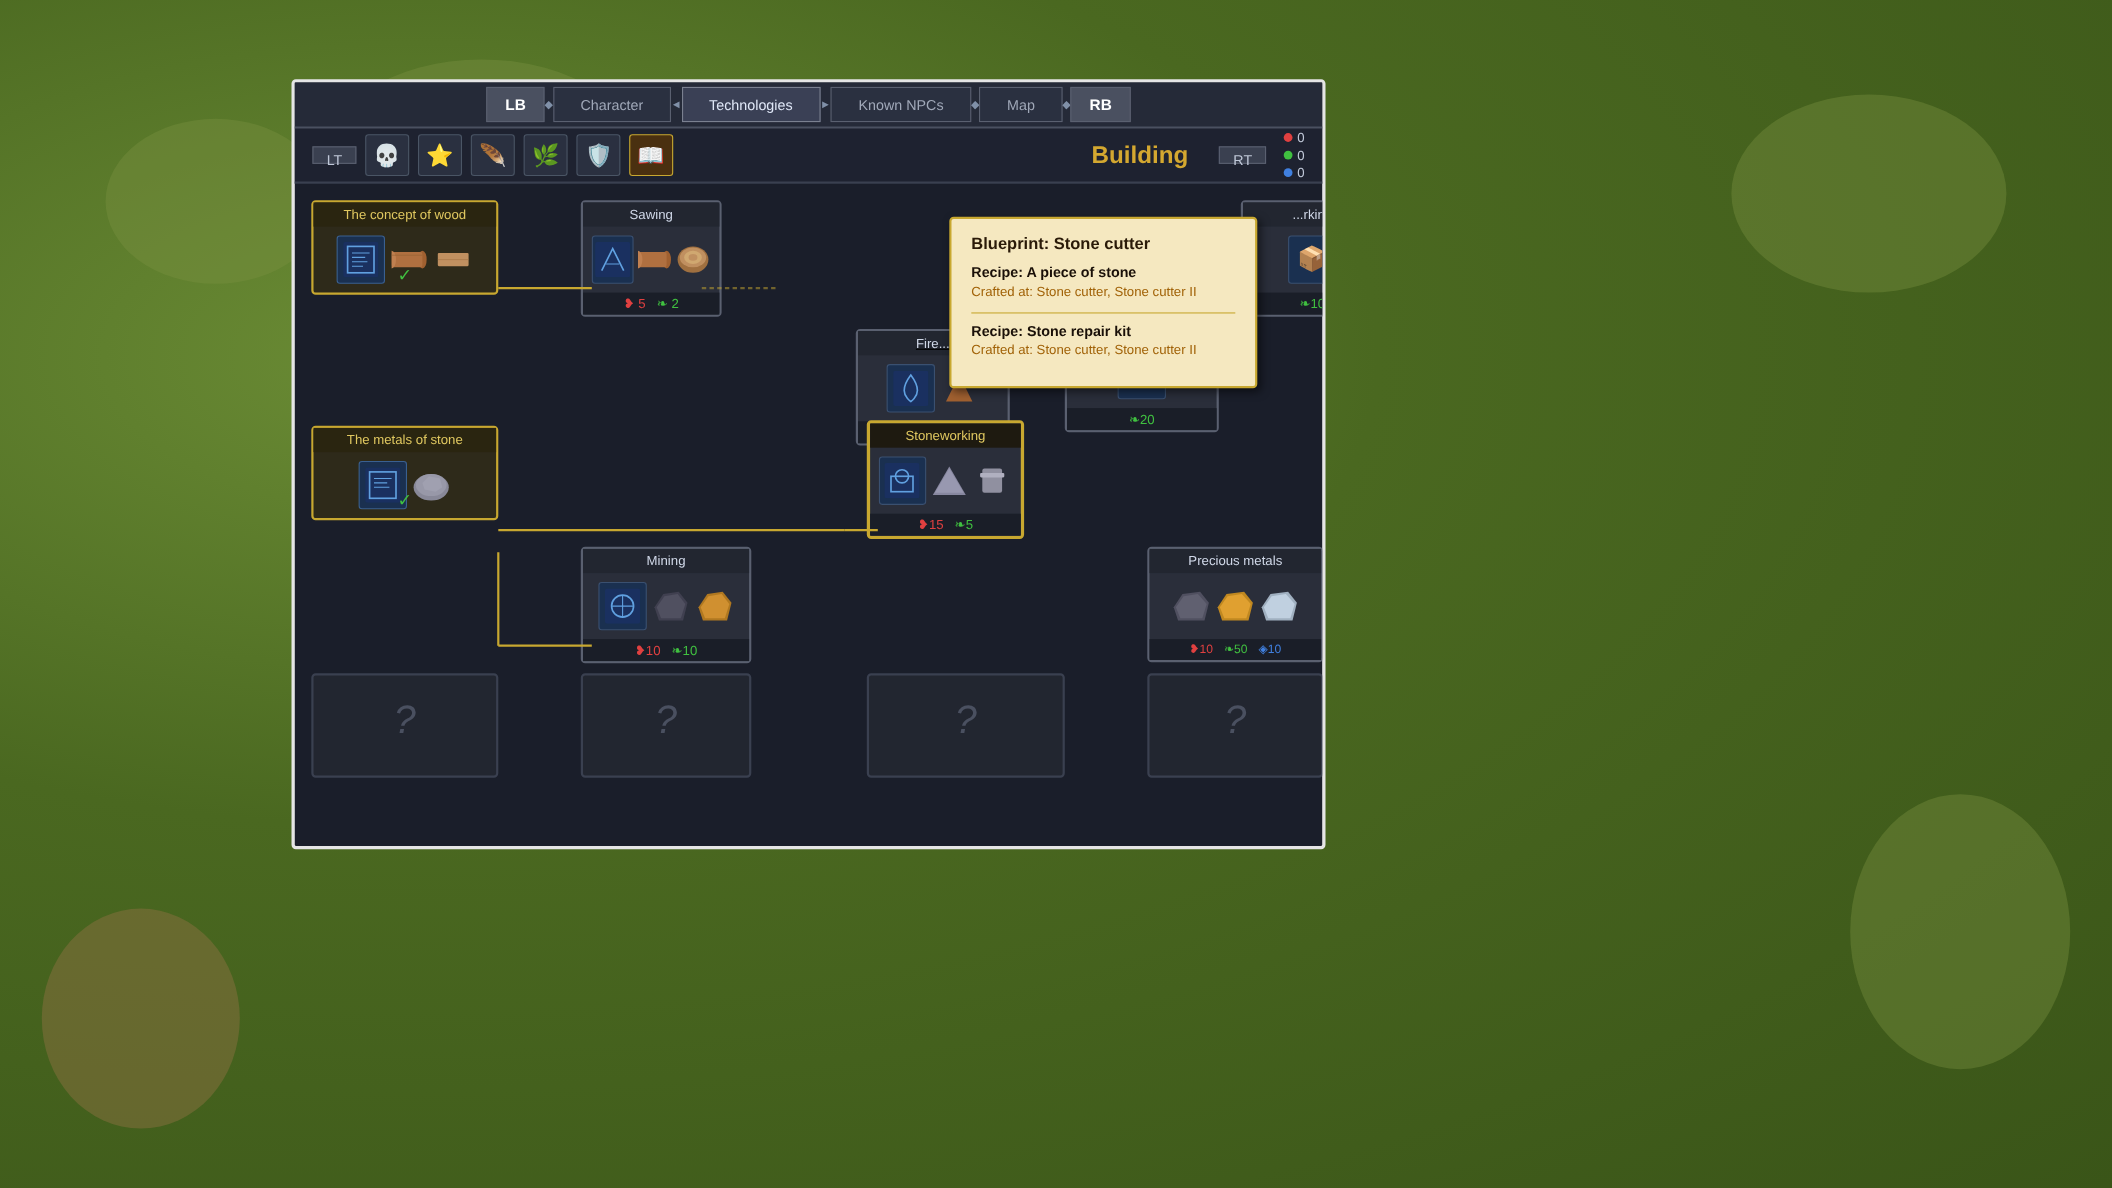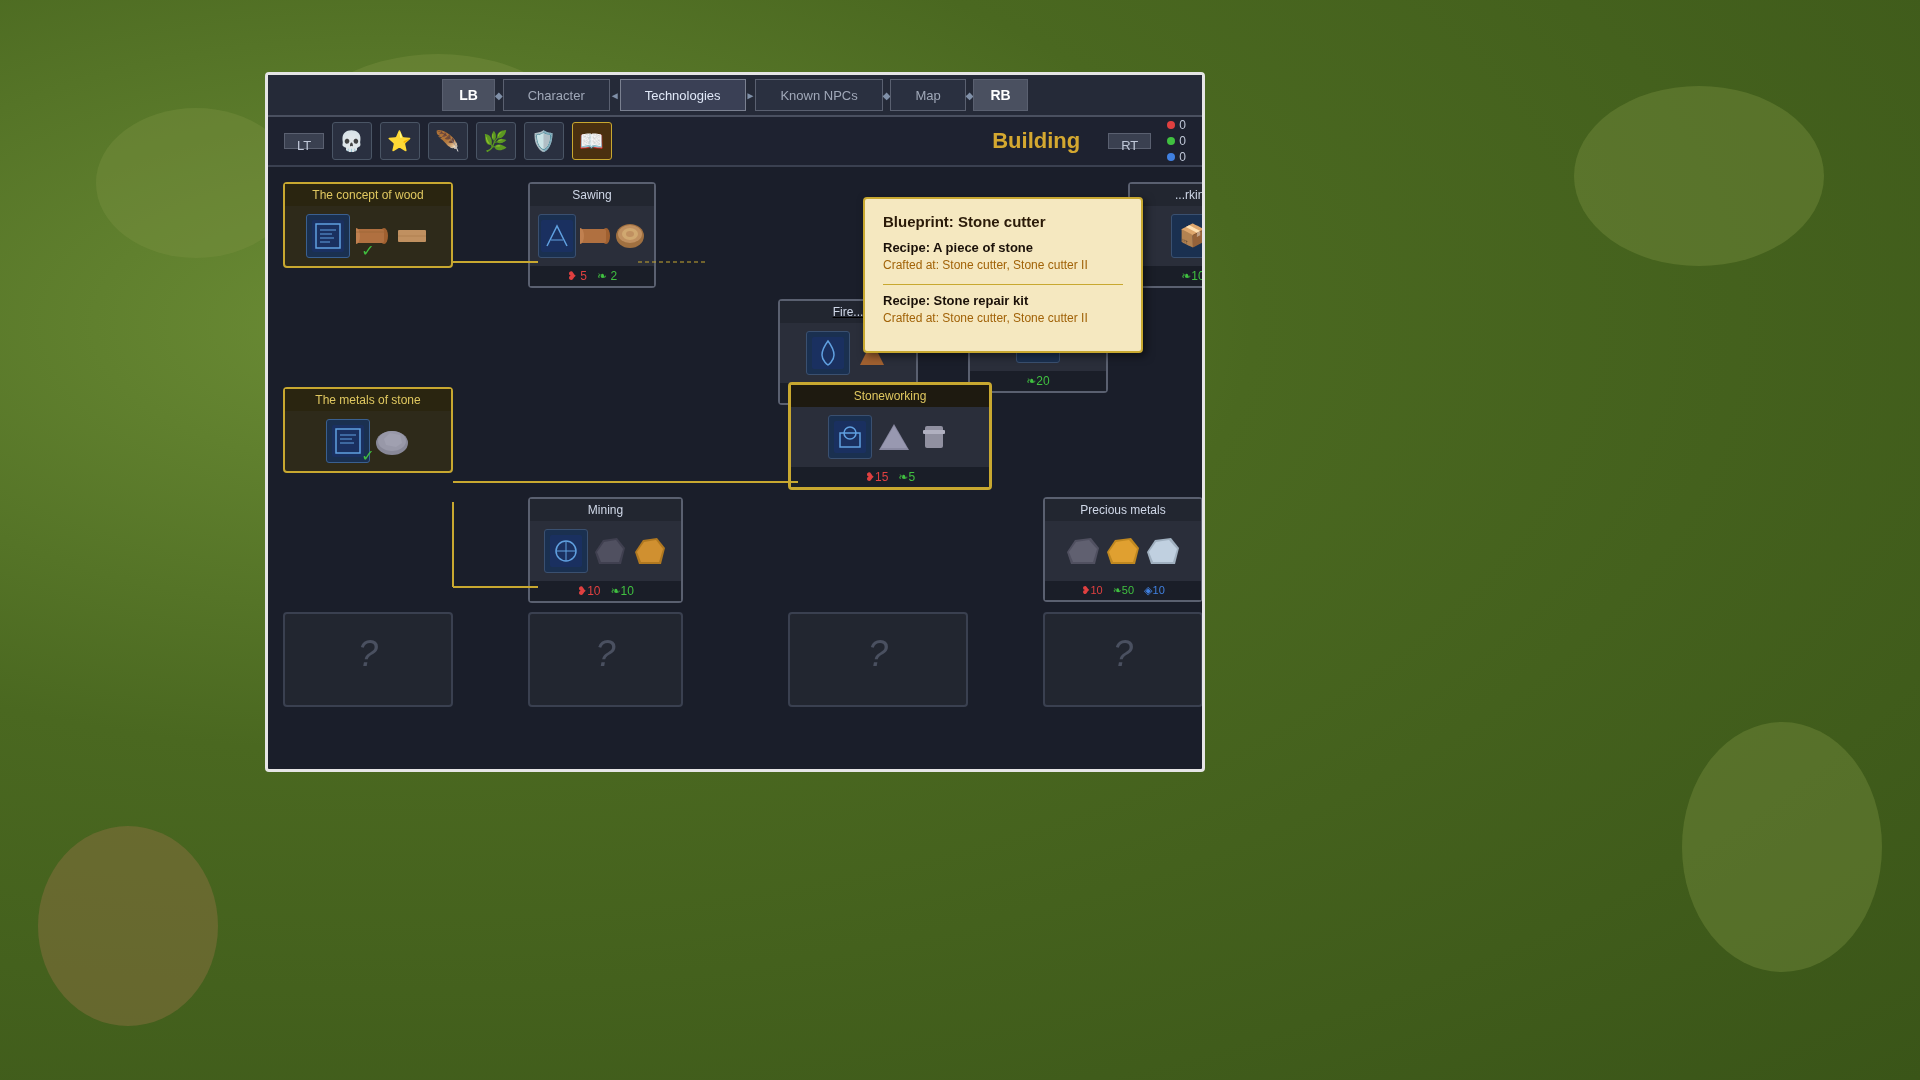--- a/index.html
+++ b/index.html
@@ -540,21 +540,21 @@
           <svg width="36" height="32" viewBox="0 0 36 32">
               <ellipse cx="18" cy="18" rx="16" ry="12" fill="#888898"></ellipse>
               <ellipse cx="18" cy="16" rx="14" ry="10" fill="#9898a8"></ellipse>
               <polygon points="10,14 16,8 26,10 28,18 22,22 12,20" fill="#a0a0b0"></polygon>
             </svg>
         </div>
       </div>
       <span class="check-mark">✓</span>
     </div>
 
-    <div class="tech-node selected" style="left:520px;top:215px;width:204px;">
+    <div class="tech-node selected" style="left:520px;top:215px;width:143px;">
       <div class="tech-node-title" style="background:#1e1a10;color:#e0c860;">Stoneworking</div>
       <div class="tech-node-icons">
         <div class="tech-icon">
           <svg width="32" height="32" viewBox="0 0 32 32">
               <rect width="32" height="32" fill="#1a3060" rx="2"></rect>
               <rect x="6" y="12" width="20" height="14" fill="none" stroke="#60a0e0" stroke-width="1.5"></rect>
               <circle cx="16" cy="12" r="6" fill="none" stroke="#60a0e0" stroke-width="1.5"></circle>
             </svg>
         </div>
         <div class="item-icon">

